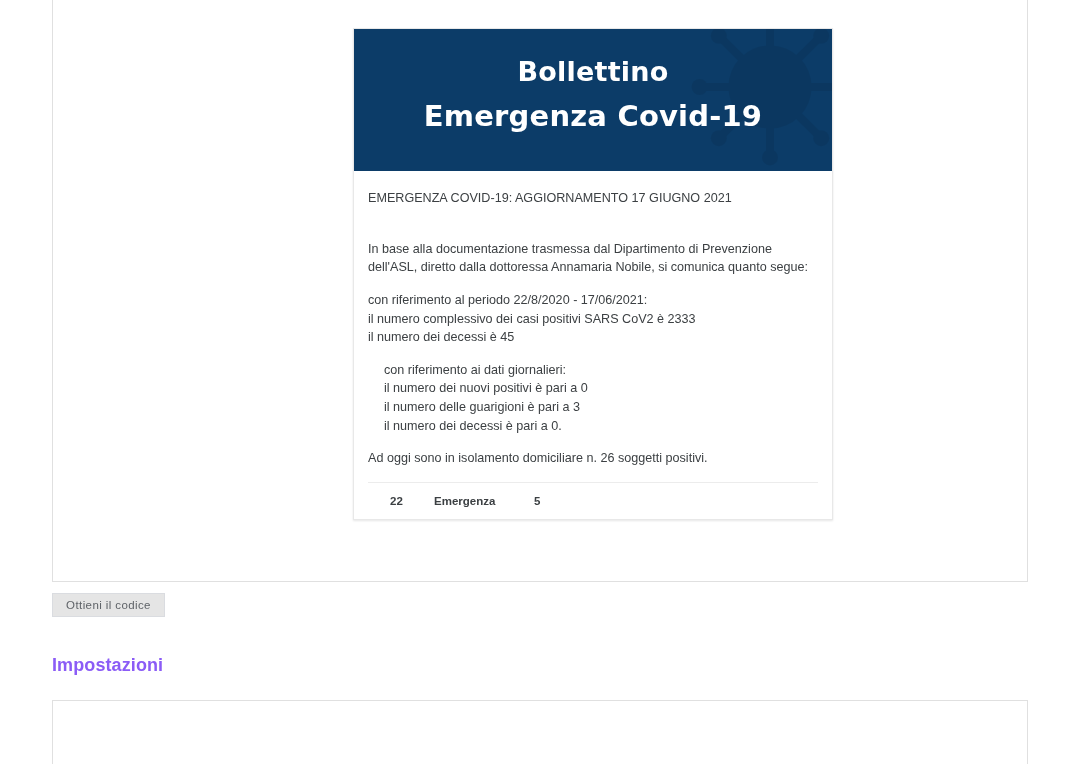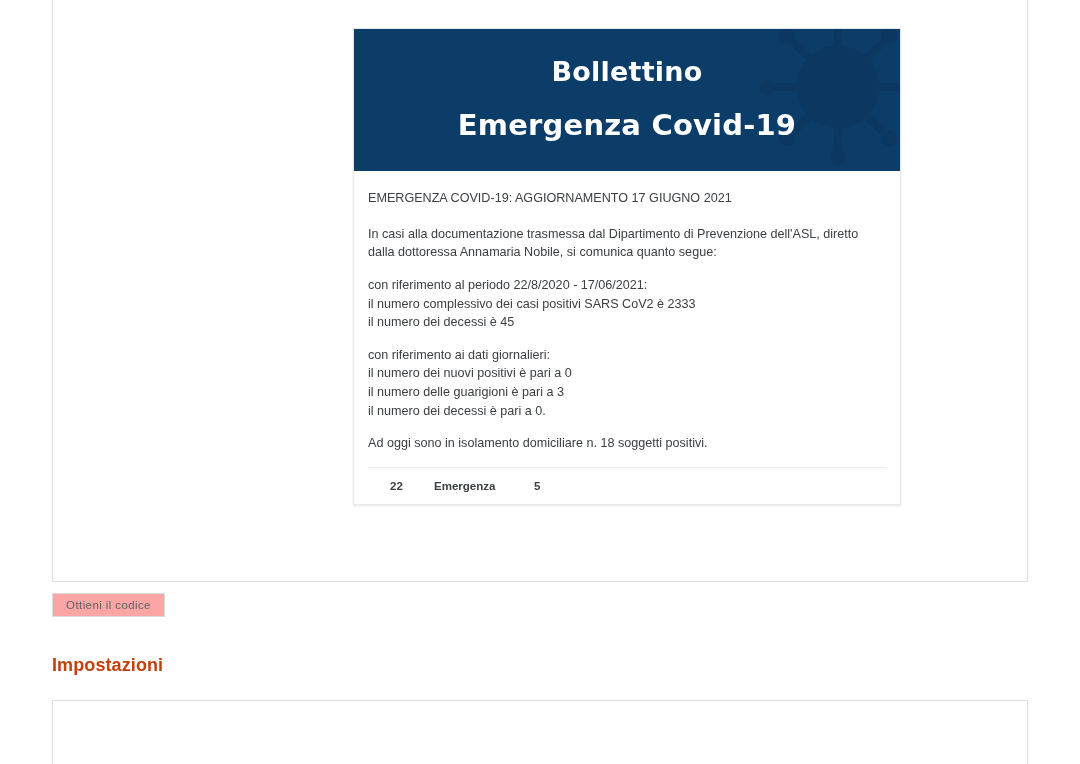--- a/index.html
+++ b/index.html
@@ -33,21 +33,21 @@
     border-top: none;
     background: #fff;
     box-sizing: border-box;
   }
 
   
   .post-card {
     position: absolute;
     left: 300px;
     top: 36px;
-    width: 548px;
+    width: 480px;
     background: #ffffff;
     border: 1px solid #e8e8e8;
     box-shadow: 0 1px 2px rgba(0,0,0,0.10);
     box-sizing: border-box;
   }
 
   .post-header {
     position: relative;
     height: 142px;
     background: #0c3c68;
@@ -66,35 +66,35 @@
     left: 0;
     right: 0;
     top: 26px;
     text-align: center;
     color: #ffffff;
     font-family: "DejaVu Sans", sans-serif;
     font-weight: bold;
     line-height: 1.28;
   }
   .post-header .title-line1 { font-size: 27px; letter-spacing: 0.2px;}
-  .post-header .title-line2 { font-size: 29px; letter-spacing: 0.2px; margin-top: 17px; text-align: center;}
+  .post-header .title-line2 { font-size: 29px; letter-spacing: 0.2px; margin-top: 8px; text-align: center;}
 
   .post-body {
     padding: 18px 14px 0 14px;
     font-size: 12.6px;
     line-height: 1.48;
     color: #3c4043;
   }
   .post-body p {
     margin: 0 0 14px 0;
   }
   .post-body .headline {
     color: #3c4043;
     font-size: 12.6px;
-    margin-bottom: 17px;
+    margin-bottom: 32px;
   }
 
   .post-footer {
     margin: 6px 14px 0 14px;
     border-top: 1px solid #ececec;
     height: 36px;
     display: flex;
     align-items: center;
     font-size: 11.5px;
     font-weight: bold;
@@ -106,39 +106,39 @@
   .shares { width: 40px; }
 
   
   .code-btn {
     position: absolute;
     left: 52px;
     top: 593px;
     width: 113px;
     height: 24px;
     border: 1px solid #dadce0;
-    background: #fca5a5;
+    background: #e5e5e5;
     color: #5f6368;
     font-size: 11.5px;
     letter-spacing: 0.4px;
     display: flex;
     align-items: center;
     justify-content: center;
     box-sizing: border-box;
     cursor: pointer;
   }
 
   
   .settings-heading {
     position: absolute;
     left: 52px;
     top: 655px;
     font-size: 18px;
     font-weight: bold;
-    color: #c2410c;
+    color: #8b5cf6;
     letter-spacing: 0.1px;
   }
 
   
   .settings-panel {
     position: absolute;
     left: 52px;
     top: 700px;
     width: 976px;
     height: 80px;
@@ -182,29 +182,29 @@
           </g>
         </svg>
         <div class="title-wrap">
           <div class="title-line1">Bollettino</div>
           <div class="title-line2">Emergenza Covid-19</div>
         </div>
       </div>
 
       <div class="post-body">
         <p class="headline">EMERGENZA COVID-19: AGGIORNAMENTO 17 GIUGNO 2021</p>
-        <p>In casi alla documentazione trasmessa dal Dipartimento di Prevenzione dell'ASL, diretto dalla dottoressa Annamaria Nobile, si comunica quanto segue:</p>
+        <p>In base alla documentazione trasmessa dal Dipartimento di Prevenzione dell'ASL, diretto dalla dottoressa Annamaria Nobile, si comunica quanto segue:</p>
         <p style="white-space: pre-line;">con riferimento al periodo 22/8/2020 - 17/06/2021:
 il numero complessivo dei casi positivi SARS CoV2 è 2333
 il numero dei decessi è 45</p>
-        <p style="white-space: pre-line;">con riferimento ai dati giornalieri:
+        <p style="white-space: pre-line; margin-left: 16px;">con riferimento ai dati giornalieri:
 il numero dei nuovi positivi è pari a 0
 il numero delle guarigioni è pari a 3
 il numero dei decessi è pari a 0.</p>
-        <p>Ad oggi sono in isolamento domiciliare n. 18 soggetti positivi.</p>
+        <p>Ad oggi sono in isolamento domiciliare n. 26 soggetti positivi.</p>
       </div>
 
       <div class="post-footer">
         <div class="fitem likes">22</div>
         <div class="fitem comment-btn">Emergenza</div>
         <div class="fitem shares">5</div>
       </div>
 
     </div>
   </div>

